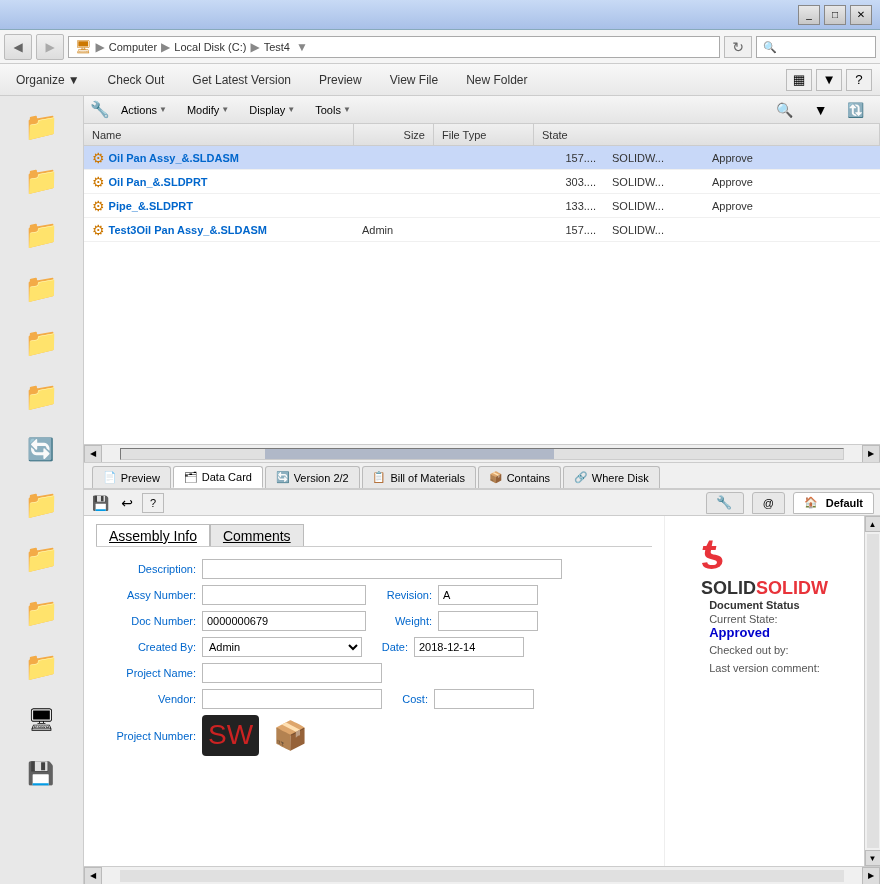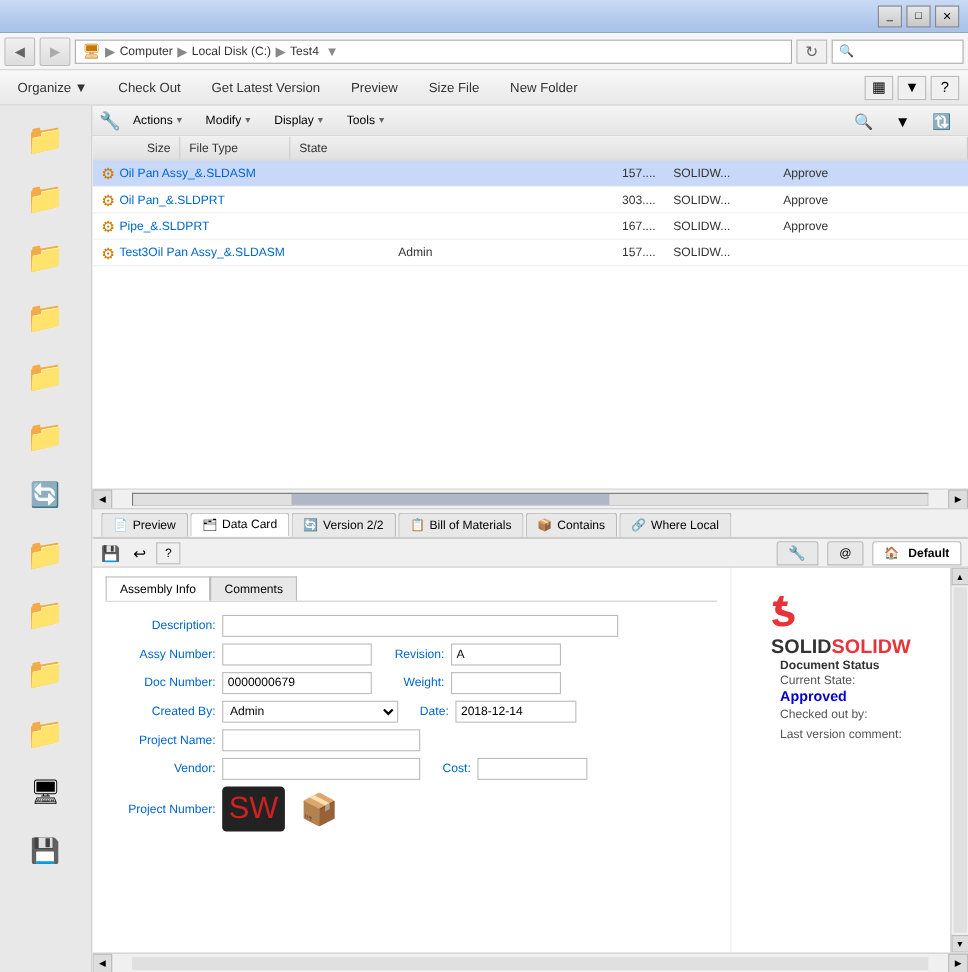--- a/index.html
+++ b/index.html
@@ -48,21 +48,21 @@
     .col-header { padding: 0 8px; font-size: 11px; color: #333; border-right: 1px solid #ccc; height: 100%; display: flex; align-items: center; cursor: pointer; }
     .col-name { width: 270px; }
     .col-checkedby { width: 170px; }
     .col-size { width: 80px; justify-content: flex-end; }
     .col-filetype { width: 100px; }
     .col-state { flex: 1; }
 
     .file-row { display: flex; align-items: center; height: 24px; border-bottom: 1px solid #f0f0f0; cursor: pointer; }
     .file-row.selected { background: #c8d8f8; }
     .file-row .col-name { display: flex; align-items: center; gap: 4px; }
-    .file-name-text { font-size: 11px; color: #0066cc; }
+    .file-name-text { font-size: 11px; color: #0066cc; font-weight: bold; }
 
     
     .hscroll-area { height: 18px; background: #f0f0f0; border-top: 1px solid #ccc; display: flex; align-items: center; }
     .hscroll-track { flex: 1; height: 12px; background: #e0e0e0; margin: 0 18px; border: 1px inset #ccc; position: relative; }
     .hscroll-thumb { position: absolute; left: 20%; width: 40%; height: 100%; background: #b0b8c8; }
     .hscroll-left { width: 18px; height: 18px; background: #ddd; border: 1px solid #bbb; display: flex; align-items: center; justify-content: center; font-size: 8px; cursor: pointer; }
     .hscroll-right { width: 18px; height: 18px; background: #ddd; border: 1px solid #bbb; display: flex; align-items: center; justify-content: center; font-size: 8px; cursor: pointer; }
 
     
     .tabs-bar { background: #f0f0f0; height: 26px; display: flex; align-items: flex-end; padding: 0 8px; border-top: 1px solid #ccc; gap: 2px; }
@@ -74,29 +74,29 @@
     .detail-toolbar { height: 26px; background: #f0f0f0; border-bottom: 1px solid #ccc; display: flex; align-items: center; padding: 0 6px; gap: 4px; }
     .detail-icon-btn { width: 22px; height: 20px; border: 1px solid transparent; background: transparent; cursor: pointer; display: flex; align-items: center; justify-content: center; font-size: 12px; }
     .detail-tab { height: 22px; padding: 0 10px; border: 1px solid #bbb; background: #e8e8e8; cursor: pointer; font-size: 11px; display: flex; align-items: center; gap: 4px; border-radius: 3px 3px 0 0; }
     .detail-tab.active { background: white; font-weight: bold; }
 
     .detail-content { flex: 1; display: flex; overflow: hidden; }
     .detail-form { flex: 1; padding: 8px 12px; overflow-y: auto; }
 
     
     .form-tabs { display: flex; border-bottom: 1px solid #ccc; margin-bottom: 8px; }
-    .form-tab { height: 22px; padding: 0 12px; border: 1px solid #bbb; background: #e8e8e8; cursor: pointer; font-size: 11px; border-bottom: none; }
+    .form-tab { height: 22px; padding: 0 12px; border: 1px solid #bbb; background: #e8e8e8; cursor: pointer; font-size: 14px; border-bottom: none; text-decoration: underline; }
     .form-tab.active { background: white; }
 
     
     .form-section { padding: 4px 0; }
     .form-row { display: flex; align-items: center; margin-bottom: 6px; gap: 6px; }
     .form-label { width: 100px; font-size: 11px; color: #0066cc; text-align: right; flex-shrink: 0; }
     .form-input { height: 20px; border: 1px solid #bbb; padding: 0 4px; font-size: 11px; background: white; }
-    .form-input-medium { width: 136px; }
+    .form-input-medium { width: 164px; }
     .form-select { height: 20px; border: 1px solid #bbb; font-size: 11px; background: white; padding: 0 2px; width: 160px; }
 
     
     .logo-area { width: 200px; padding: 8px; display: flex; flex-direction: column; align-items: center; border-left: 1px solid #eee; }
     .solidworks-logo { margin-top: 10px; }
 
     .doc-status { margin-top: 0; font-size: 11px; color: #333; }
     .doc-status-title { font-weight: bold; margin-bottom: 2px; }
     .doc-state-label { color: #555; }
     .doc-state-value { color: #0000cc; font-weight: bold; font-size: 13px; }
@@ -154,21 +154,21 @@
   <button class="toolbar-btn">
     <span>Check Out</span>
   </button>
   <button class="toolbar-btn">
     <span>Get Latest Version</span>
   </button>
   <button class="toolbar-btn">
     <span>Preview</span>
   </button>
   <button class="toolbar-btn">
-    <span>Size File</span>
+    <span>View File</span>
   </button>
   <button class="toolbar-btn">
     <span>New Folder</span>
   </button>
   <div class="toolbar-right">
     <button class="view-btn">▦</button>
     <button class="view-btn">▼</button>
     <button class="view-btn">?</button>
   </div>
 </div>
@@ -239,20 +239,23 @@
       </button>
       <div class="file-toolbar-right">
         <button class="file-toolbar-btn" style="font-size:14px;">🔍</button>
         <button class="file-toolbar-btn" style="font-size:14px;">▼</button>
         <button class="file-toolbar-btn" style="font-size:14px;">🔃</button>
       </div>
     </div>
 
     <div class="file-list-container">
       <div class="file-list-header">
+        <div class="col-header col-name">
+          <span>Name</span>
+        </div>
         <div class="col-header col-size">
           <span>Size</span>
         </div>
         <div class="col-header col-filetype">
           <span>File Type</span>
         </div>
         <div class="col-header col-state">
           <span>State</span>
         </div>
       </div>
@@ -297,21 +300,21 @@
 
       <div class="file-row">
         <div class="col-header col-name" style="border:none; background:transparent;">
           <span style="font-size:14px; color:#cc7700;">⚙</span>
           <span class="file-name-text">Pipe_&amp;.SLDPRT</span>
         </div>
         <div class="col-header col-checkedby" style="border:none; background:transparent;">
           <span></span>
         </div>
         <div class="col-header col-size" style="border:none; background:transparent;">
-          <span>167....</span>
+          <span>133....</span>
         </div>
         <div class="col-header col-filetype" style="border:none; background:transparent;">
           <span>SOLIDW...</span>
         </div>
         <div class="col-header col-state" style="border:none; background:transparent;">
           <span>Approve</span>
         </div>
       </div>
 
       <div class="file-row">
@@ -360,21 +363,21 @@
       <button class="tab-btn">
         <span style="font-size:11px;">📋</span>
         <span>Bill of Materials</span>
       </button>
       <button class="tab-btn">
         <span style="font-size:11px;">📦</span>
         <span>Contains</span>
       </button>
       <button class="tab-btn">
         <span style="font-size:11px;">🔗</span>
-        <span>Where Local</span>
+        <span>Where Disk</span>
       </button>
     </div>
 
     <div class="detail-panel">
       <div class="detail-toolbar">
         <button class="detail-icon-btn" style="font-size:14px;">💾</button>
         <button class="detail-icon-btn" style="font-size:14px;">↩</button>
         <button class="detail-icon-btn" style="font-size:11px; border:1px solid #bbb;">?</button>
         <div style="flex:1;"></div>
         <button class="detail-tab" style="font-size:13px; margin-right:4px;">🔧</button>

